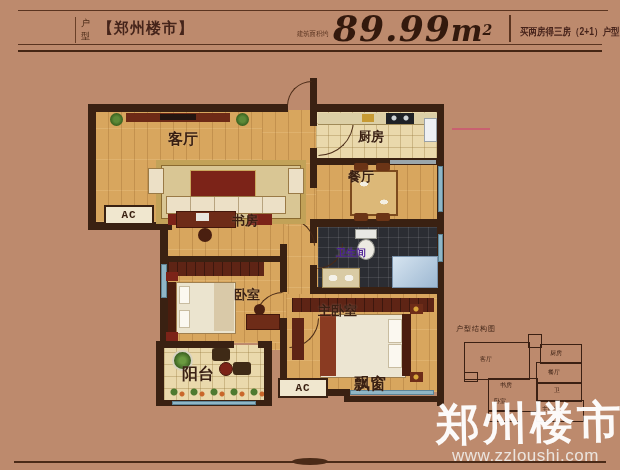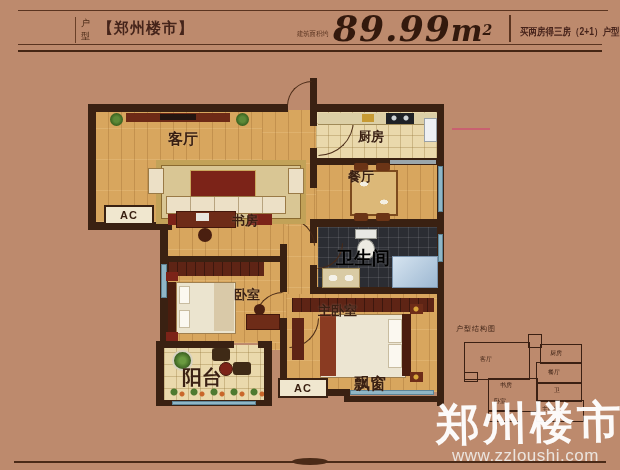--- a/index.html
+++ b/index.html
@@ -15,21 +15,21 @@
                           repeating-linear-gradient(0deg,rgba(150,120,60,.35) 0,rgba(150,120,60,.35) 1px,transparent 1px,transparent 12px);}
   .tileD{position:absolute;background-color:#2b2d33;
          background-image:repeating-linear-gradient(90deg,rgba(255,255,255,.10) 0,rgba(255,255,255,.10) 1px,transparent 1px,transparent 10px),
                           repeating-linear-gradient(0deg,rgba(255,255,255,.10) 0,rgba(255,255,255,.10) 1px,transparent 1px,transparent 10px);}
   .win{position:absolute;background:#8fb6c6;box-shadow:inset 0 0 0 1px #5e8496;}
   .rlabel{position:absolute;font-weight:bold;color:#3a2013;white-space:nowrap;
           text-shadow:0 0 2px rgba(255,255,255,.28);}
   .arc{position:absolute;border:1px solid #4a2a16;}
   .acbox{position:absolute;width:46px;height:16px;background:#f0e7cf;border:2px solid #3a2112;
          display:flex;align-items:center;justify-content:center;
-         font-size:11px;font-weight:bold;color:#3a2112;letter-spacing:1px;}
+         font-size:11px;font-weight:bold;color:#3a2112;letter-spacing:1px;font-family:Liberation Mono, monospace;}
   .slats{background-image:repeating-linear-gradient(90deg,rgba(0,0,0,.35) 0,rgba(0,0,0,.35) 1px,transparent 1px,transparent 9px);}
   .mmbox{position:absolute;border:1px solid #3b2013;}
   .mmlabel{position:absolute;font-size:6px;color:#3b2013;white-space:nowrap;line-height:6px;}
   .hd{color:#3b2013;}
 </style>
 </head>
 <body>
 
 <div id="stage">
 
@@ -158,24 +158,24 @@
   <div class="abs" style="left:172px;top:350px;width:17px;height:17px;border-radius:50%;background:radial-gradient(circle,#6a9a40 25%,#34591c 75%);border:2px solid #d8d2c0;"></div>
   <div class="abs" style="left:212px;top:348px;width:18px;height:13px;background:#3f2a16;border-radius:3px;"></div>
   <div class="abs" style="left:233px;top:362px;width:18px;height:13px;background:#3f2a16;border-radius:3px;"></div>
   <div class="abs" style="left:219px;top:362px;width:12px;height:12px;border-radius:50%;background:#7c2318;border:1px solid #44180c;"></div>
   <div class="abs" style="left:168px;top:386px;width:96px;height:12px;background-image:radial-gradient(circle at 6px 6px,#4e7a30 3px,transparent 4px),radial-gradient(circle at 14px 8px,#c9662a 2px,transparent 3px);background-size:20px 12px;background-repeat:repeat-x;"></div>
 
   <div class="rlabel" style="left:168px;top:130px;font-size:15px;">客厅</div>
   <div class="rlabel" style="left:358px;top:128px;font-size:13px;">厨房</div>
   <div class="rlabel" style="left:348px;top:168px;font-size:13px;">餐厅</div>
   <div class="rlabel" style="left:232px;top:212px;font-size:13px;">书房</div>
-  <div class="rlabel" style="left:336px;top:246px;font-size:18px;color:#000000;text-shadow:0 0 2px rgba(255,255,255,.35);">卫生间</div>
+  <div class="rlabel" style="left:336px;top:246px;font-size:10px;color:#4c1d95;text-shadow:0 0 2px rgba(255,255,255,.35);">卫生间</div>
   <div class="rlabel" style="left:234px;top:286px;font-size:13px;">卧室</div>
   <div class="rlabel" style="left:318px;top:302px;font-size:13px;">主卧室</div>
-  <div class="rlabel" style="left:182px;top:364px;font-size:20px;">阳台</div>
+  <div class="rlabel" style="left:182px;top:364px;font-size:16px;">阳台</div>
   <div class="rlabel" style="left:354px;top:374px;font-size:16px;">飘窗</div>
   <div class="acbox" style="left:104px;top:205px;">AC</div>
   <div class="acbox" style="left:278px;top:378px;">AC</div>
 
   <div class="abs" style="left:452px;top:322px;width:150px;height:102px;">
     <div class="abs hd" style="left:4px;top:2px;font-size:7px;letter-spacing:1px;">户型结构图</div>
     <div class="mmbox" style="left:12px;top:20px;width:64px;height:36px;"></div>
     <div class="mmbox" style="left:76px;top:12px;width:12px;height:12px;"></div>
     <div class="mmbox" style="left:88px;top:22px;width:40px;height:18px;"></div>
     <div class="mmbox" style="left:84px;top:40px;width:44px;height:20px;"></div>

